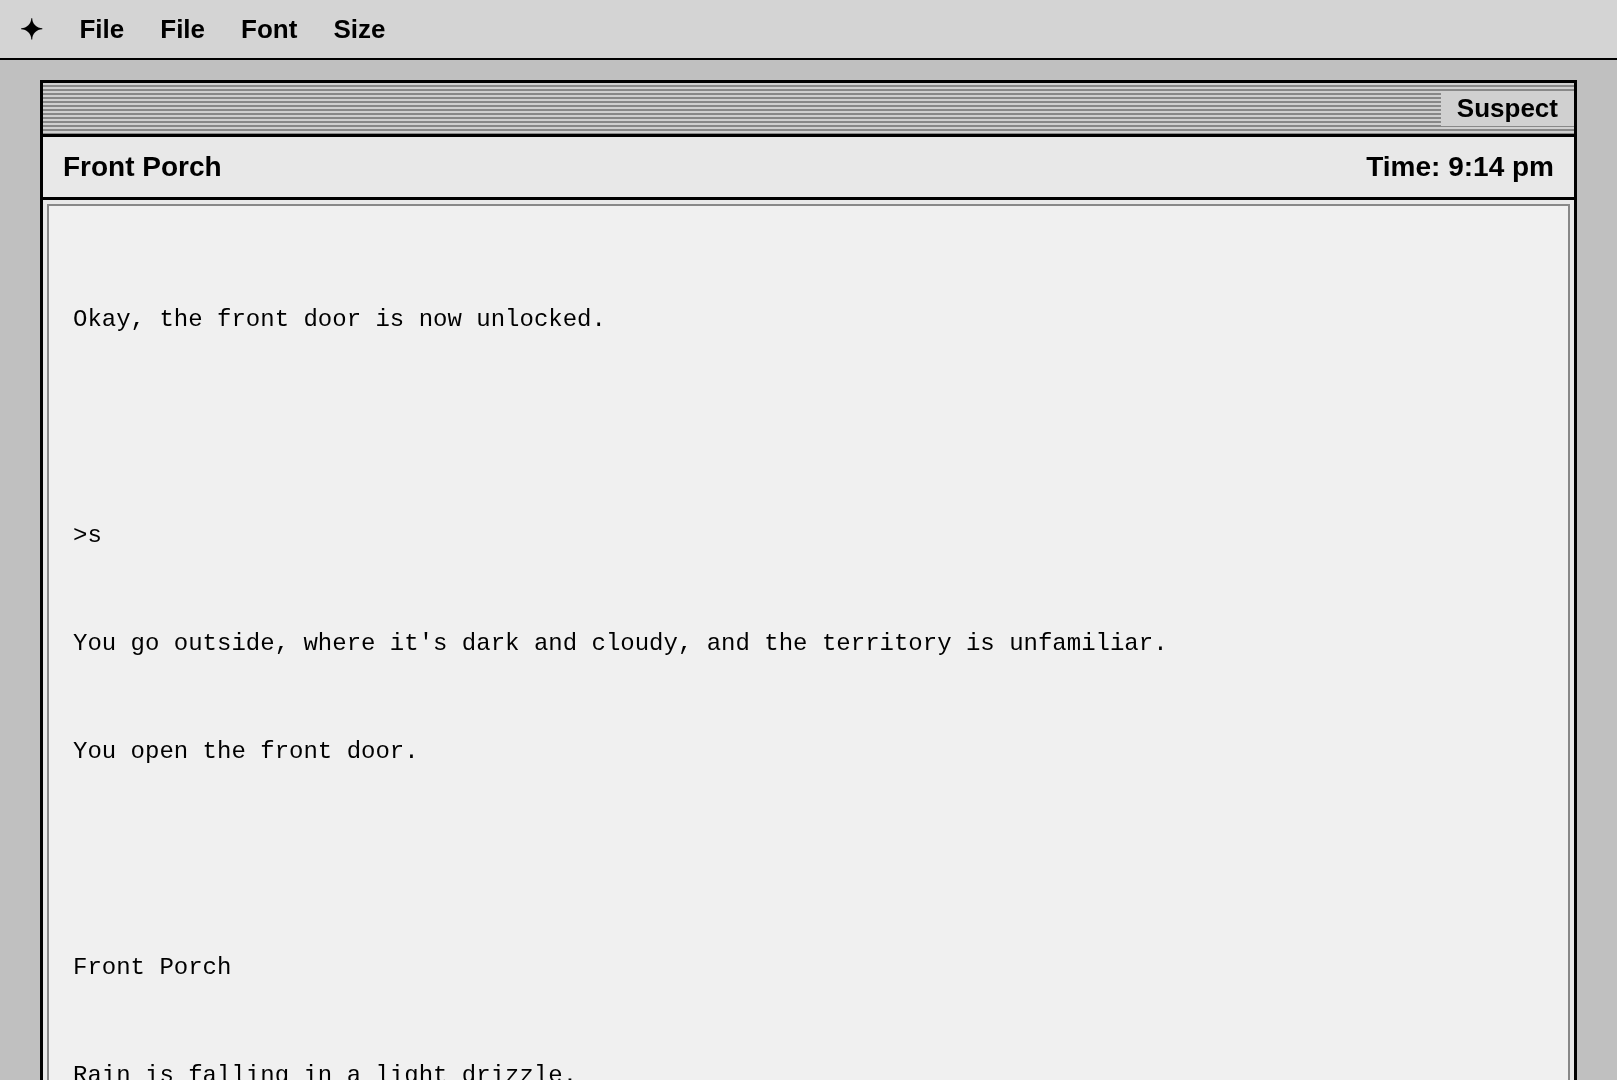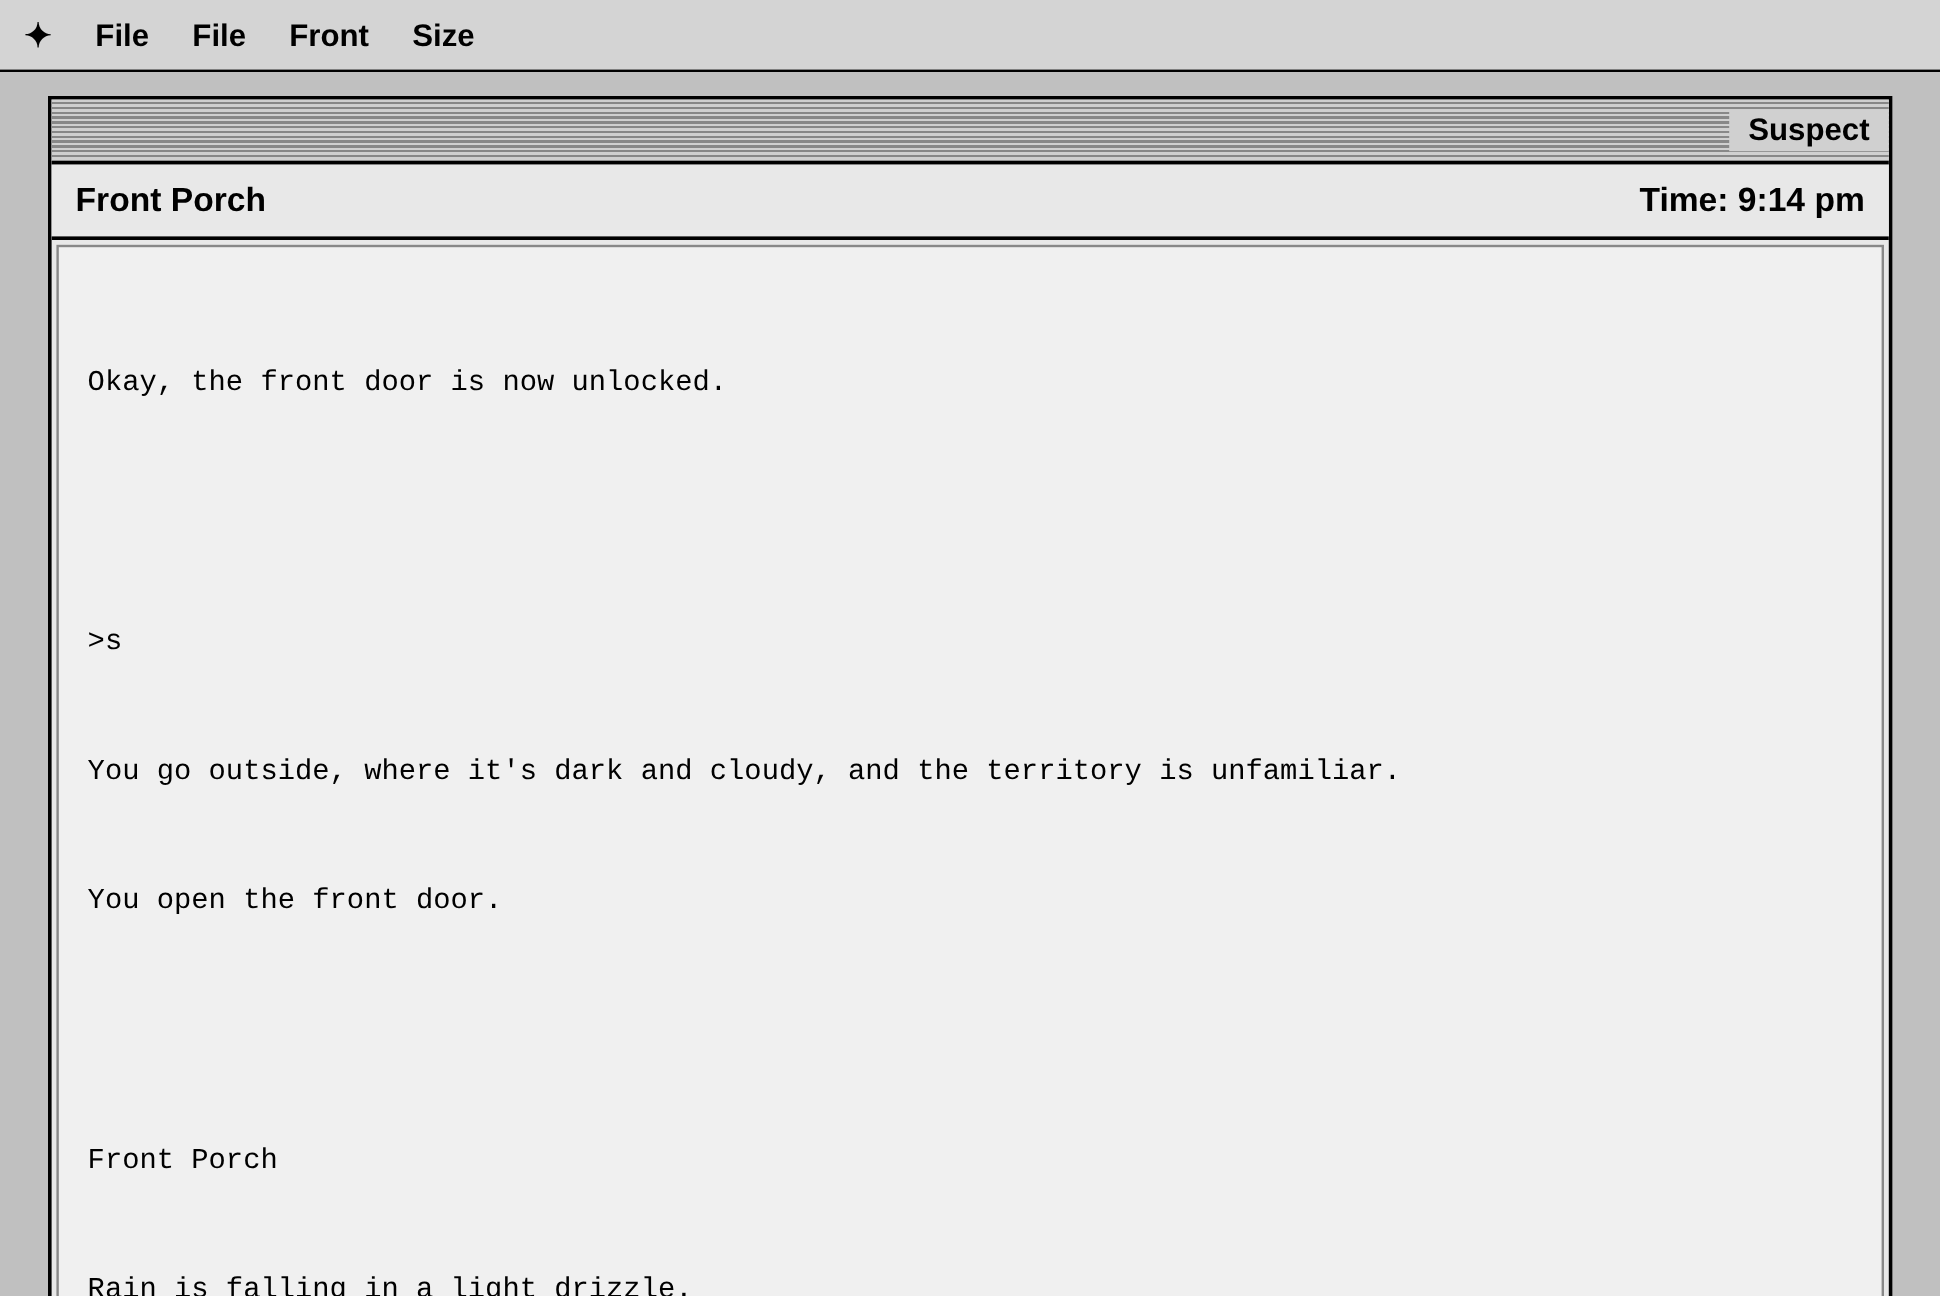--- a/index.html
+++ b/index.html
@@ -138,21 +138,21 @@
       50% { opacity: 0; }
     }
   </style>
 </head>
 <body>
 
 <div class="menu-bar">
   <span class="menu-item apple-menu">✦</span>
   <span class="menu-item">File</span>
   <span class="menu-item">File</span>
-  <span class="menu-item">Front</span>
+  <span class="menu-item">Font</span>
   <span class="menu-item">Size</span>
 </div>
 
 <div class="window">
 
   <div class="title-bar">
     <div class="title-bar-stripes"></div>
     <span class="title-bar-text">Suspect</span>
   </div>
 

